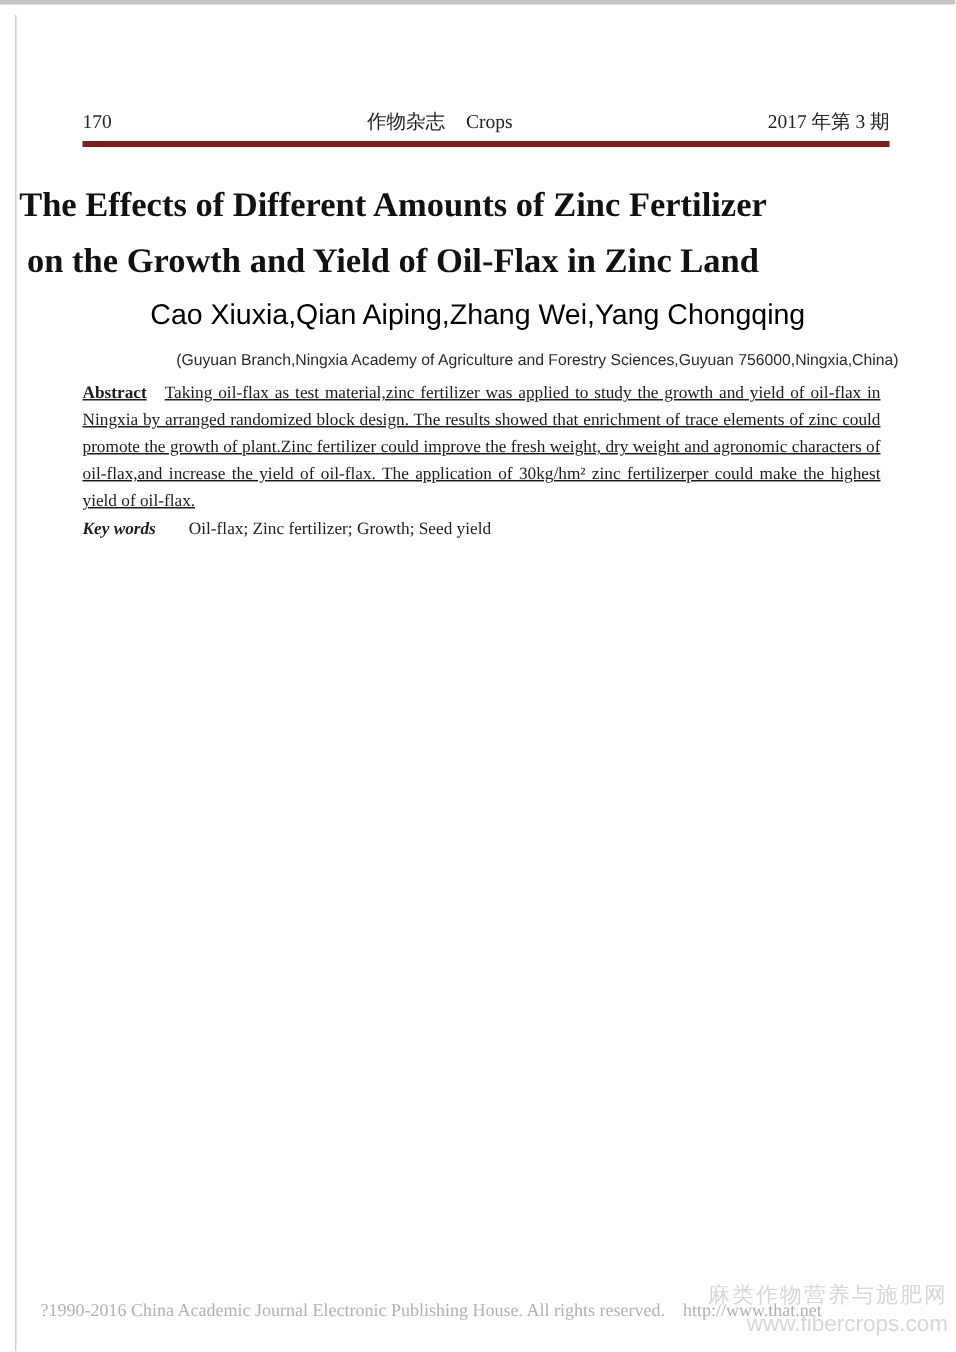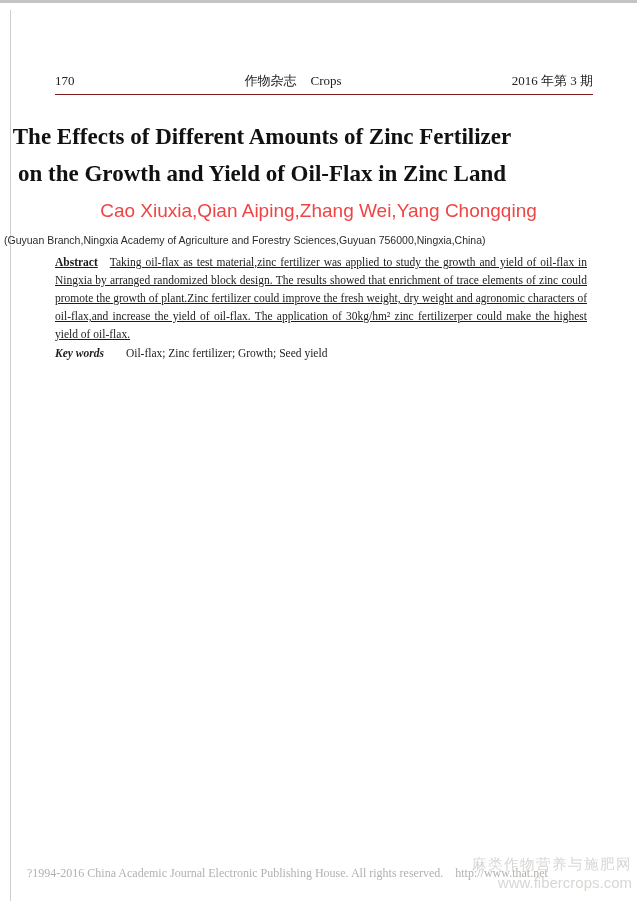--- a/index.html
+++ b/index.html
@@ -3,32 +3,32 @@
 <meta charset="utf-8">
 <style>
   html,body{margin:0;padding:0;background:#ffffff;}
   .scan{position:relative;width:637px;height:901px;background:#ffffff;overflow:hidden;
         font-family:"Liberation Serif","DejaVu Serif",serif;color:#1c1c1c;}
   .top-edge{position:absolute;left:0;top:0;width:637px;height:3px;background:#c4c4c4;}
   .left-edge{position:absolute;left:10px;top:10px;width:1px;height:891px;background:#cfcfcf;}
 
   .header{position:absolute;left:55px;top:72px;width:538px;height:22px;
           display:flex;justify-content:space-between;align-items:baseline;
-          border-bottom:1px solid #7f1d1d;font-size:13px;color:#222;}
+          border-bottom:4px solid #7f1d1d;font-size:13px;color:#222;}
   .journal-en{margin-left:14px;}
 
   .title{position:absolute;left:0;top:118px;width:524px;margin:0;text-align:center;
          font-weight:bold;font-size:23px;line-height:37px;color:#111;
          font-family:"Liberation Serif","DejaVu Serif",serif;}
   .title span{display:block;}
 
   .authors{position:absolute;left:0;top:200px;width:637px;text-align:center;
            font-family:"Liberation Sans","DejaVu Sans",sans-serif;
-           font-size:19px;color:#ef4444;}
-  .affiliation{position:absolute;left:4px;top:234px;width:583px;text-align:left;
+           font-size:19px;color:#000000;}
+  .affiliation{position:absolute;left:16px;top:234px;width:583px;text-align:right;
            font-family:"Liberation Sans","DejaVu Sans",sans-serif;
            font-size:10.5px;color:#2a2a2a;}
 
   .abstract{position:absolute;left:55px;top:253px;width:532px;margin:0;
             font-size:11.5px;line-height:18px;text-align:justify;color:#1c1c1c;text-decoration:underline;}
   .abstract b{margin-right:12px;}
   .keywords{position:absolute;left:55px;top:344px;width:532px;margin:0;
             font-size:11.5px;line-height:18px;color:#1c1c1c;}
   .keywords b{margin-right:22px;font-style:italic;}
 
@@ -46,42 +46,42 @@
 <div class="scan">
 
   <div class="top-edge"></div>
   <div class="left-edge"></div>
 
   <div class="header">
     <span>170</span>
     <span>
       <span>作物杂志</span><span class="journal-en">Crops</span>
     </span>
-    <span>2016 年第 3 期</span>
+    <span>2017 年第 3 期</span>
   </div>
 
   <h1 class="title">
     <span>The Effects of Different Amounts of Zinc Fertilizer</span>
     <span>on the Growth and Yield of Oil-Flax in Zinc Land</span>
   </h1>
 
   <div class="authors">Cao Xiuxia,Qian Aiping,Zhang Wei,Yang Chongqing</div>
 
   <div class="affiliation">(Guyuan Branch,Ningxia Academy of Agriculture and Forestry Sciences,Guyuan 756000,Ningxia,China)</div>
 
   <p class="abstract">
     <b>Abstract</b><span>Taking oil-flax as test material,zinc fertilizer was applied to study the growth and yield of oil-flax in Ningxia by arranged randomized block design. The results showed that enrichment of trace elements of zinc could promote the growth of plant.Zinc fertilizer could improve the fresh weight, dry weight and agronomic characters of oil-flax,and increase the yield of oil-flax. The application of 30kg/hm² zinc fertilizerper could make the highest yield of oil-flax.</span>
   </p>
 
   <p class="keywords">
     <b>Key words</b><span>Oil-flax; Zinc fertilizer; Growth; Seed yield</span>
   </p>
 
   <div class="footer">
-    <span>?1994-2016 China Academic Journal Electronic Publishing House. All rights reserved.</span><span class="url">http://www.that.net</span>
+    <span>?1990-2016 China Academic Journal Electronic Publishing House. All rights reserved.</span><span class="url">http://www.that.net</span>
   </div>
 
   <div class="watermark">
     <div class="wm-cn">麻类作物营养与施肥网</div>
     <div class="wm-en">www.fibercrops.com</div>
   </div>
 
 </div>
 
 </body></html>

